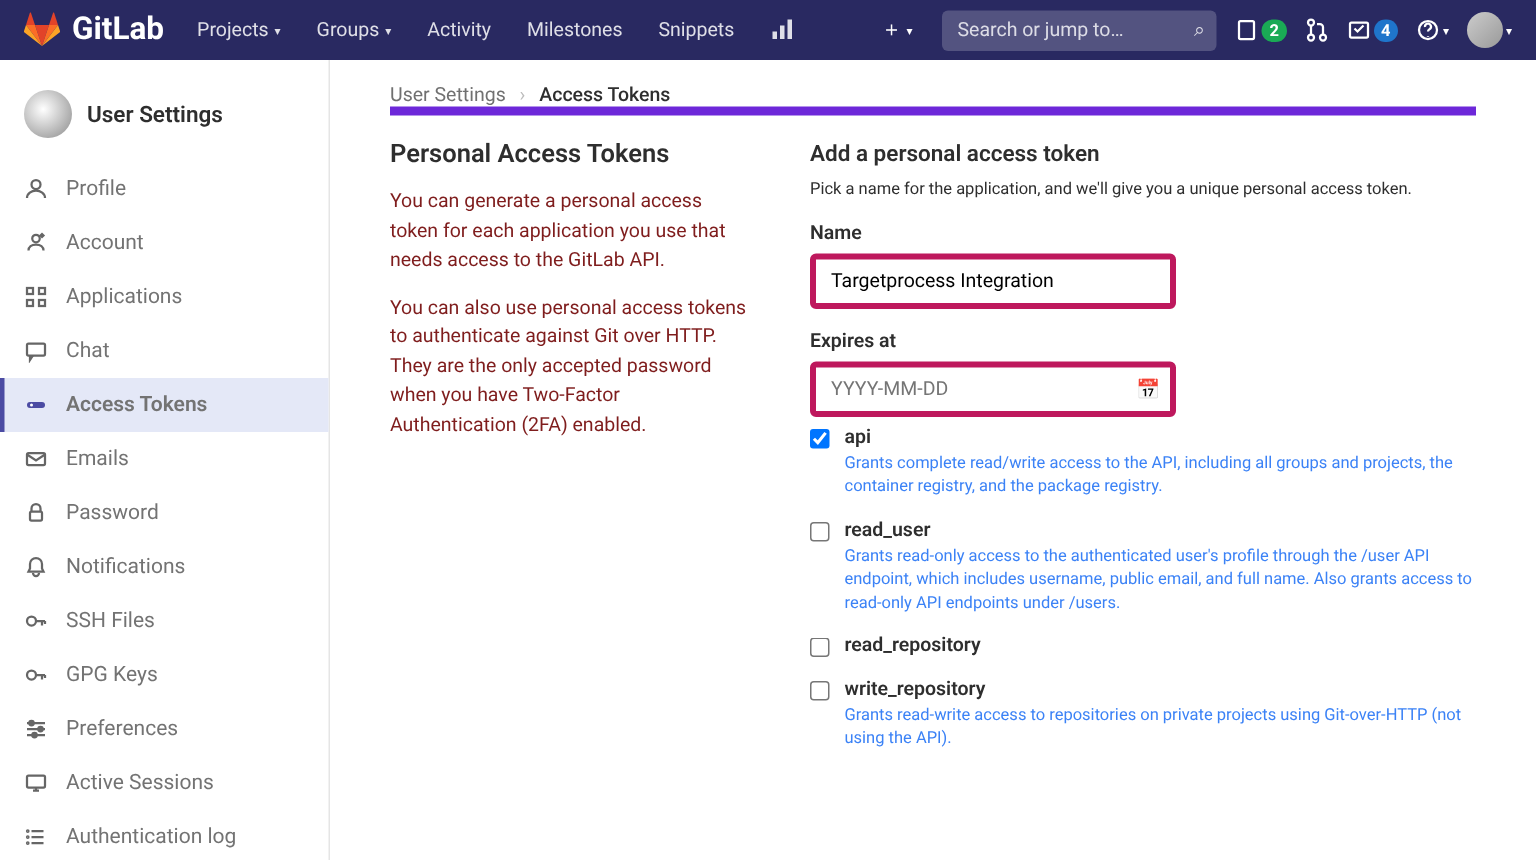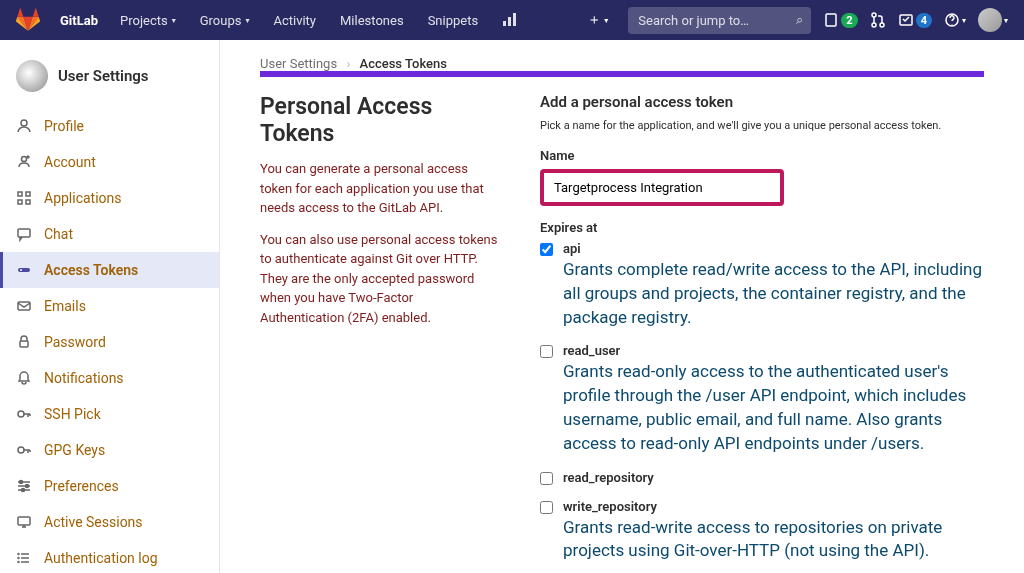--- a/index.html
+++ b/index.html
@@ -1,68 +1,68 @@
 <!DOCTYPE html>
 <html><head>
 <meta charset="utf-8">
 <style>
 * { margin: 0; padding: 0; box-sizing: border-box; font-family: -apple-system, BlinkMacSystemFont, "Segoe UI", Roboto, sans-serif; }
 body { background: #fff; color: #2e2e2e; font-size: 14px; }
 
 .navbar { background: #292961; height: 40px; display: flex; align-items: center; padding: 0 16px; color: #fff; }
 .navbar-left { display: flex; align-items: center; gap: 4px; }
-.logo { display: flex; align-items: center; gap: 20px; font-weight: bold; font-size: 13px; margin-right: 8px; }
+.logo { display: flex; align-items: center; gap: 8px; font-weight: bold; font-size: 21px; margin-right: 8px; }
 .logo-icon { width: 24px; height: 24px; }
 .nav-item { padding: 0 10px; font-size: 13px; color: rgba(255,255,255,0.85); cursor: pointer; display: flex; align-items: center; gap: 4px; }
 .caret { font-size: 8px; }
 .navbar-right { margin-left: auto; display: flex; align-items: center; gap: 12px; }
 .plus-btn { color: #fff; font-size: 14px; display: flex; align-items: center; gap: 3px; padding: 0 8px; }
 .search-box { background: rgba(255,255,255,0.2); border: none; border-radius: 4px; padding: 6px 10px; width: 183px; color: #fff; font-size: 13px; }
 .search-box::placeholder { color: rgba(255,255,255,0.8); }
 .search-wrap { position: relative; display: flex; align-items: center; }
 .search-icon { position: absolute; right: 8px; color: rgba(255,255,255,0.8); font-size: 13px; }
 .badge-item { display: flex; align-items: center; gap: 2px; color: #fff; font-size: 13px; }
 .badge-num { background: #1f75cb; border-radius: 8px; padding: 1px 5px; font-size: 11px; font-weight: bold; }
 .badge-num.green { background: #1aaa55; }
 .avatar { width: 24px; height: 24px; border-radius: 50%; background: linear-gradient(135deg, #ccc, #999); }
 
 .layout { display: flex; }
 .sidebar { width: 220px; border-right: 1px solid #e5e5e5; padding: 12px 0; min-height: calc(100vh - 40px); }
 .sidebar-header { display: flex; align-items: center; gap: 10px; padding: 8px 16px 16px; }
 .sidebar-avatar { width: 32px; height: 32px; border-radius: 50%; background: radial-gradient(circle at 40% 40%, #fff, #888); }
 .sidebar-title { font-weight: 600; font-size: 15px; }
-.sidebar-item { display: flex; align-items: center; gap: 12px; padding: 10px 16px; color: #a16207; cursor: pointer; font-size: 14px; }
+.sidebar-item { display: flex; align-items: center; gap: 12px; padding: 10px 16px; color: #737373; cursor: pointer; font-size: 14px; }
 .sidebar-item.active { background: #e4e8f7; box-shadow: inset 3px 0 0 #4b4ba3; font-weight: 600; }
 .s-icon { width: 16px; height: 16px; color: #666; flex-shrink: 0; display: flex; align-items: center; justify-content: center; }
 .sidebar-item.active .s-icon { color: #4b4ba3; }
 
 .main { flex: 1; padding: 16px 40px 40px; max-width: 900px; }
 .breadcrumb { font-size: 13px; color: #707070; margin-bottom: 8px; padding-bottom: 0; border-bottom: 6px solid #6d28d9; }
 .breadcrumb .bc-sep { margin: 0 6px; color: #bbb; }
 .breadcrumb .bc-current { color: #2e2e2e; font-weight: 500; }
 
 .two-col { display: flex; gap: 40px; margin-top: 16px; }
 .col-left { width: 240px; flex-shrink: 0; }
 .col-right { flex: 1; }
-h1 { font-size: 23px; font-weight: 600; margin-bottom: 12px; }
+h1 { font-size: 17px; font-weight: 600; margin-bottom: 12px; }
 h2 { font-size: 15px; font-weight: 600; margin-bottom: 8px; }
 .desc { font-size: 13px; color: #7f1d1d; line-height: 1.5; margin-bottom: 12px; }
 .sub { font-size: 11px; color: #2e2e2e; margin-bottom: 16px; }
 
 .form-label { font-weight: 600; font-size: 13px; display: block; margin-bottom: 6px; margin-top: 14px; }
 .form-input { width: 244px; padding: 7px 10px; border: 4px solid #be185d; border-radius: 4px; font-size: 13px; }
 .date-wrap { position: relative; display: inline-block; }
 .date-icon { position: absolute; right: 10px; top: 50%; transform: translateY(-50%); color: #999; font-size: 13px; }
 
 .scopes { margin-top: 6px; }
 .scope { display: flex; gap: 10px; margin-bottom: 14px; align-items: flex-start; }
 .scope input[type=checkbox] { margin-top: 2px; width: 13px; height: 13px; }
 .scope-body { flex: 1; }
 .scope-name { font-weight: 600; font-size: 13px; }
-.scope-desc { font-size: 17px; color: #0c4a6e; line-height: 1.4; margin-top: 2px; }
+.scope-desc { font-size: 11px; color: #3b82f6; line-height: 1.4; margin-top: 2px; }
 </style>
 </head>
 <body>
 
 <div class="navbar">
   <div class="navbar-left">
     <div class="logo">
       <svg class="logo-icon" viewBox="0 0 36 36">
           <path fill="#e24329" d="M18 34L11 13h14z"></path>
           <path fill="#fc6d26" d="M18 34L11 13H2z"></path>
@@ -224,21 +224,21 @@
           </span>
           <span>Notifications</span>
         </div>
         <div class="sidebar-item">
           <span class="s-icon">
             <svg width="16" height="16" viewBox="0 0 16 16" fill="none" stroke="currentColor" stroke-width="1.5">
               <circle cx="5" cy="8" r="3"></circle>
               <path d="M8 8h6M12 8v3M14 8v2"></path>
             </svg>
           </span>
-          <span>SSH Pick</span>
+          <span>SSH Files</span>
         </div>
         <div class="sidebar-item">
           <span class="s-icon">
             <svg width="16" height="16" viewBox="0 0 16 16" fill="none" stroke="currentColor" stroke-width="1.5">
               <circle cx="5" cy="8" r="3"></circle>
               <path d="M8 8h6M12 8v3M14 8v2"></path>
             </svg>
           </span>
           <span>GPG Keys</span>
         </div>
@@ -291,20 +291,24 @@
       </div>
 
       <div class="col-right">
         <h2>Add a personal access token</h2>
         <p class="sub">Pick a name for the application, and we'll give you a unique personal access token.</p>
 
         <label class="form-label">Name</label>
         <input class="form-input" value="Targetprocess Integration" style="">
 
         <label class="form-label">Expires at</label>
+        <div class="date-wrap">
+          <input class="form-input" placeholder="YYYY-MM-DD" style="">
+          <span class="date-icon">📅</span>
+        </div>
 
         <div class="scopes" id="scopes-container">
             <div class="scope">
               <input type="checkbox" checked="" style="">
               <div class="scope-body">
                 <div class="scope-name">api</div>
                 <div class="scope-desc">Grants complete read/write access to the API, including all groups and projects, the container registry, and the package registry.</div>
               </div>
             </div>
             <div class="scope">

